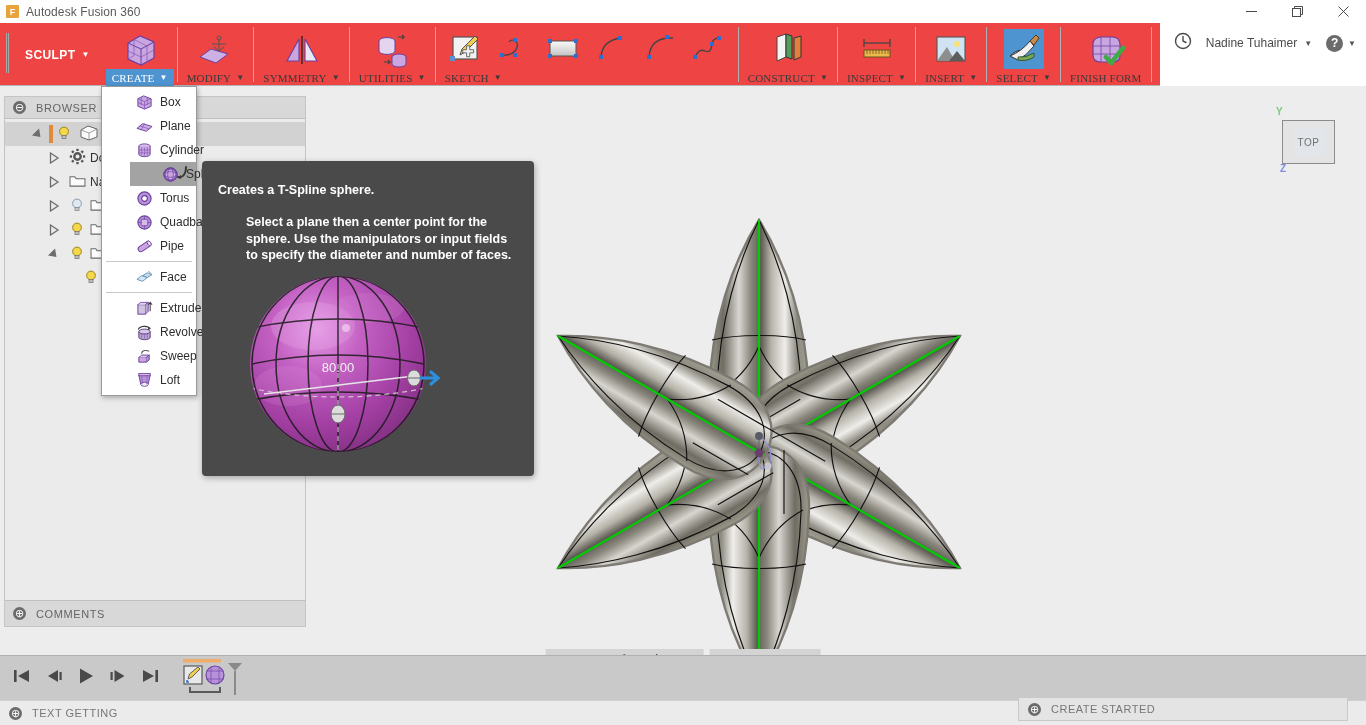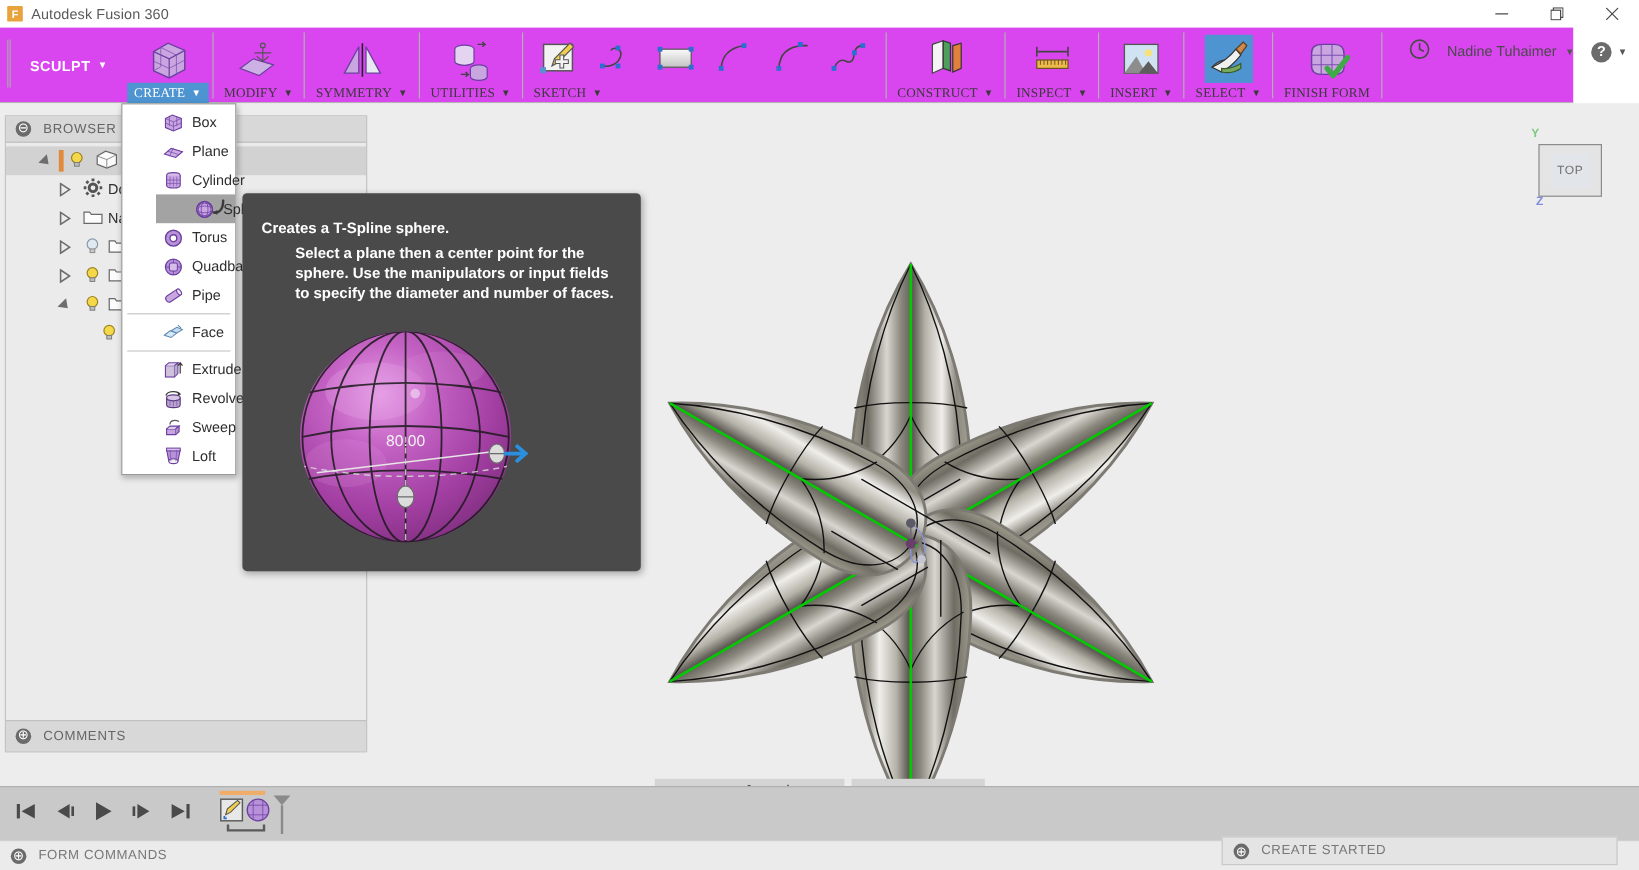--- a/index.html
+++ b/index.html
@@ -25,22 +25,22 @@
   }
   .title-text { font-size: 12px; color: #5a5a5a; letter-spacing: .1px; }
   .win-controls { position: absolute; right: 0; top: 0; height: 23px; display: flex; }
   .win-btn {
     width: 46px; height: 23px; display: flex; align-items: center; justify-content: center;
     color: #4a4a4a; font-size: 13px;
   }
 
   
   .ribbon {
-    position: absolute; left: 0; top: 23px; width: 1311px; height: 63px;
-    background: #d946ef; border-bottom: 1px solid #b4b4b4;
+    position: absolute; left: 0; top: 23px; width: 1160px; height: 63px;
+    background: #ef4444; border-bottom: 1px solid #b4b4b4;
     display: flex; align-items: flex-start;
   }
   .rb-handle { width: 3px; height: 40px; margin: 10px 4px 0 6px;
     border-left: 1px solid #a8a8a8; border-right: 1px solid #a8a8a8; }
   .sculpt-tab {
     height: 63px; display: flex; align-items: center; padding: 0 16px 0 12px;
     color: #ffffff; font-size: 12px; font-weight: bold; letter-spacing: .4px;
     cursor: default;
   }
   .sculpt-tab .caret { margin-left: 6px; font-size: 8px; }
@@ -149,21 +149,21 @@
   .dd-sep { height: 1px; background: #c8c8c8; margin: 3px 4px; }
   .dd-arc { position: absolute; right: 7px; color: #3a3a3a; font-size: 13px; }
 
   
   .tooltip {
     position: absolute; left: 202px; top: 161px; width: 332px; height: 315px;
     background: #4a4a4a; border-radius: 4px; z-index: 45;
     box-shadow: 1px 2px 6px rgba(0,0,0,.3); padding: 22px 18px 0 16px;
     color: #ffffff;
   }
-  .tt-h { font-size: 12.5px; font-weight: bold; margin-bottom: 6px; }
+  .tt-h { font-size: 12.5px; font-weight: bold; margin-bottom: 17px; }
   .tt-b { font-size: 12.5px; font-weight: bold; line-height: 1.32; margin-left: 28px; }
   .tt-img { position: absolute; left: 16px; top: 105px; width: 300px; height: 195px; }
 
   
   .timeline {
     position: absolute; left: 0; top: 655px; width: 1366px; height: 45px;
     background: #c9c9c9; border-top: 1px solid #b0b0b0;
     display: flex; align-items: center;
   }
   .tl-btns { display: flex; align-items: center; gap: 12px; padding-left: 12px; }
@@ -1018,21 +1018,21 @@
 
         <path d="M48 6 L62 6 L55 14 Z" fill="#8a8a8a"></path>
         <line x1="55" y1="14" x2="55" y2="38" stroke="#8a8a8a" stroke-width="2"></line>
       </svg>
     </div>
 
   </div>
 
   <div class="statusbar">
     <span class="sb-dot">⊕</span>
-    <span class="sb-text">FORM COMMANDS</span>
+    <span class="sb-text">TEXT GETTING</span>
   </div>
 
   <div class="getting-started">
     <span class="sb-dot">⊕</span>
     <span class="sb-text">CREATE STARTED</span>
   </div>
 
 </div>
 
 </body></html>

